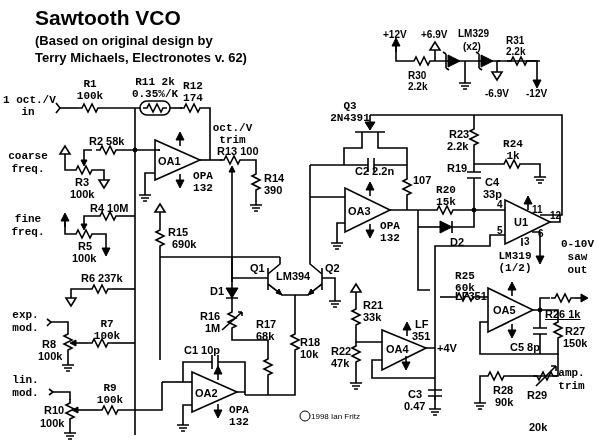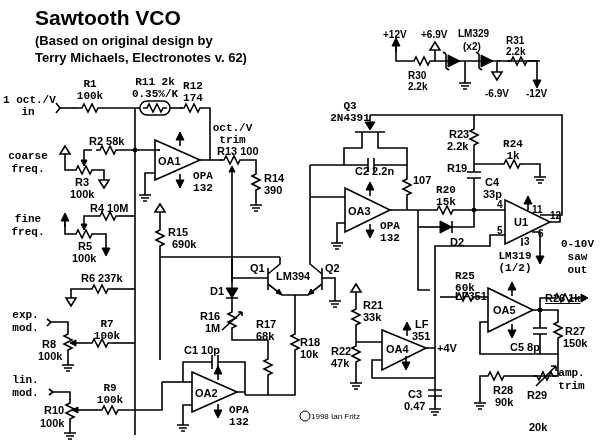--- a/index.html
+++ b/index.html
@@ -346,21 +346,21 @@
 <div class="t" style="left:363px;top:299px;">R21</div>
 <div class="t" style="left:363px;top:311px;">33k</div>
 <div class="t" style="left:331px;top:345px;">R22</div>
 <div class="t" style="left:331px;top:357px;">47k</div>
 <div class="t" style="left:449px;top:128px;">R23</div>
 <div class="t" style="left:447px;top:140px;">2.2k</div>
 <div class="t c" style="left:500px;top:138px;width:26px;">R24</div>
 <div class="t c" style="left:500px;top:150px;width:26px;">1k</div>
 <div class="t c" style="left:452px;top:270px;width:26px;">R25</div>
 <div class="t c" style="left:452px;top:282px;width:26px;">60k</div>
-<div class="t" style="left:545px;top:292px;text-decoration:underline;">R26 1k</div>
+<div class="t" style="left:545px;top:308px;text-decoration:underline;">R26 1k</div>
 <div class="t" style="left:565px;top:325px;">R27</div>
 <div class="t" style="left:563px;top:337px;">150k</div>
 <div class="t" style="left:493px;top:384px;">R28</div>
 <div class="t" style="left:495px;top:396px;">90k</div>
 <div class="t" style="left:527px;top:389px;">R29</div>
 <div class="t" style="left:529px;top:401px;margin-top:20px;">20k</div>
 <div class="t" style="left:184px;top:344px;">C1 10p</div>
 <div class="t" style="left:328px;top:165px;margin-left:27px;">C2 2.2n</div>
 <div class="t" style="left:408px;top:388px;">C3</div>
 <div class="t" style="left:404px;top:400px;">0.47</div>

